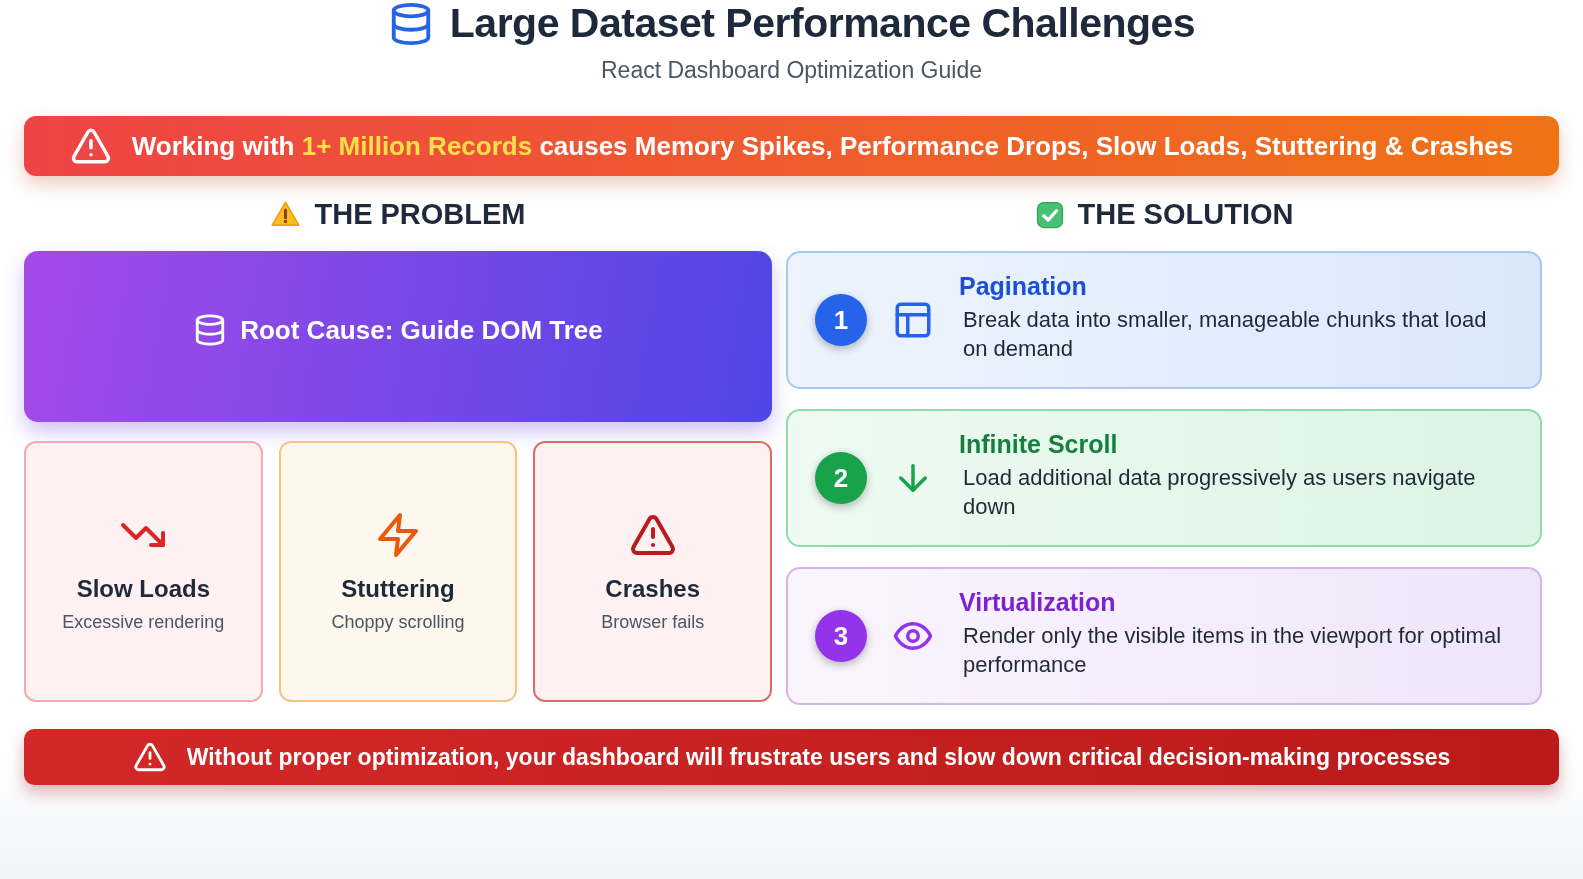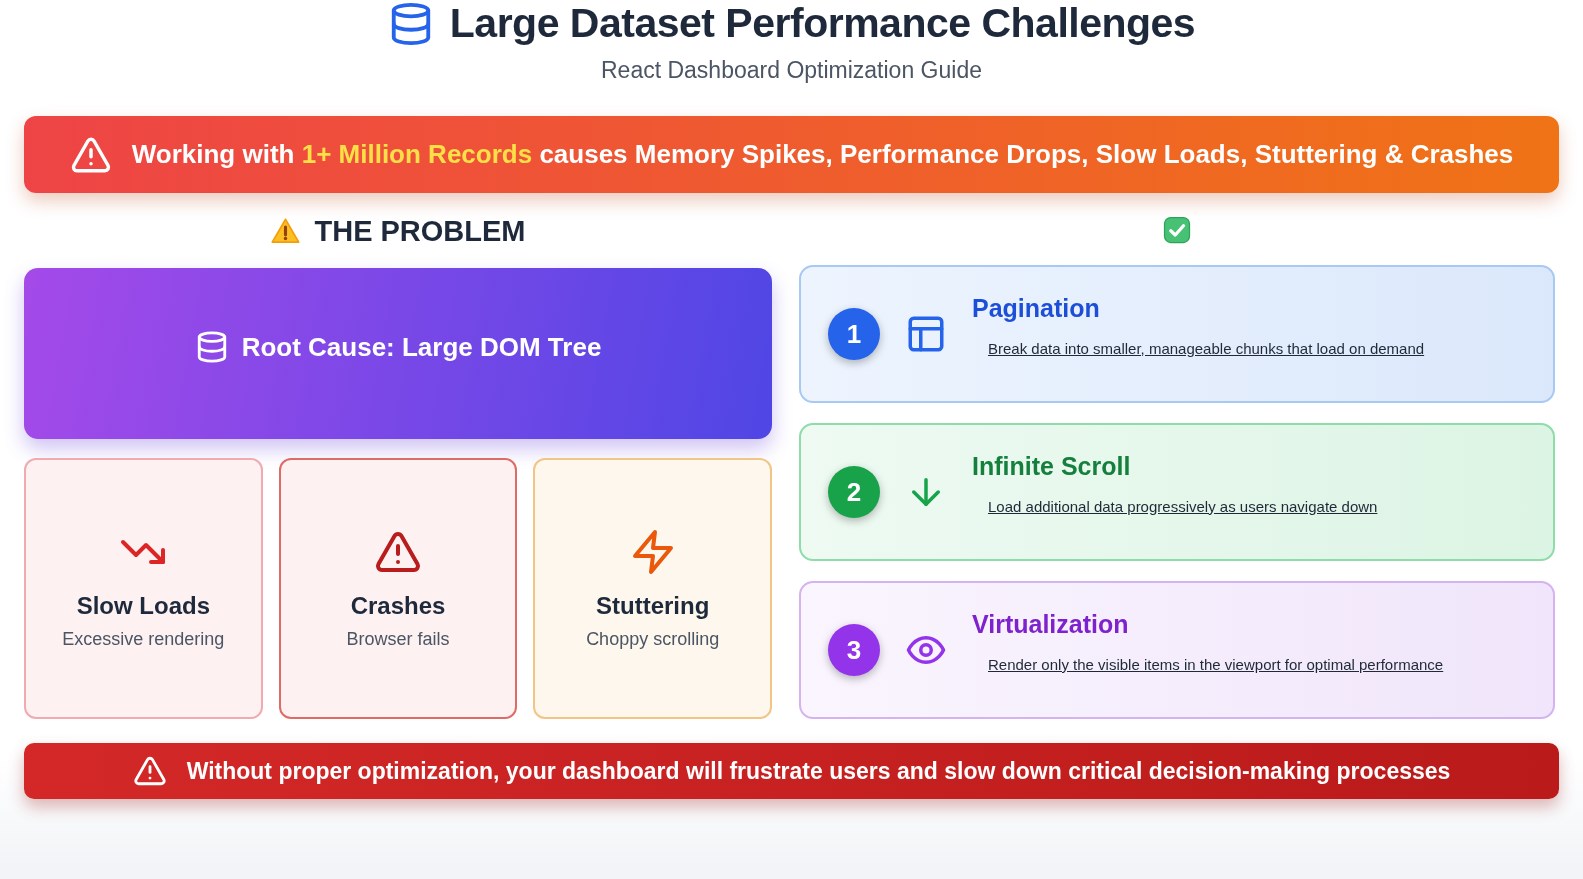--- a/index.html
+++ b/index.html
@@ -11,34 +11,34 @@
     color: #1e293b;
   }
   
   header { text-align: center; }
   .title-row { display: flex; align-items: center; justify-content: center; gap: 16px; }
   .title-row svg { color: #2563eb; }
   h1 { font-size: 41px; font-weight: 800; margin: 0; color: #1e293b; letter-spacing: -0.5px; }
   .subtitle { font-size: 23px; color: #4b5563; margin-top: 10px; }
   
   .banner {
-    margin: 32px 24px 0; height: 77px; border-radius: 12px;
+    margin: 32px 24px 0; height: 60px; border-radius: 12px;
     display: flex; align-items: center; justify-content: center; gap: 20px;
     color: #fff; font-weight: 700; font-size: 26px;
   }
   .warn-banner { background: linear-gradient(90deg, #ee4446, #f07316); box-shadow: 0 8px 18px rgba(190,70,20,.28); }
   .banner .hl { color: #fde047; }
   .banner svg { flex: none; }
   .footer-banner {
     background: linear-gradient(90deg, #d42828, #ba1a1a);
     height: 56px; font-size: 23px; margin-top: 24px; border-radius: 10px;
     box-shadow: 0 8px 16px rgba(150,20,20,.3);
   }
   
-  .columns { display: grid; grid-template-columns: 748px 756px; column-gap: 27px; padding: 0 24px; margin-top: 12px; }
+  .columns { display: grid; grid-template-columns: 748px 756px; column-gap: 14px; padding: 0 24px; margin-top: 12px; }
   .col-heading {
     display: flex; align-items: center; justify-content: center; gap: 13px;
     font-size: 29px; font-weight: 800; color: #1e293b; margin: 10px 0 20px;
   }
   
   .root-cause {
     height: 171px; border-radius: 14px; color: #fff;
     background: linear-gradient(100deg, #a44ae9, #4f46e5);
     box-shadow: 0 10px 20px rgba(100,60,220,.3);
     display: flex; flex-direction: column; justify-content: center; align-items: center;
@@ -68,21 +68,21 @@
     display: flex; align-items: center; gap: 25px; padding: 0 27px;
   }
   .badge {
     width: 52px; height: 52px; border-radius: 50%; flex: none;
     display: flex; align-items: center; justify-content: center;
     color: #fff; font-size: 26px; font-weight: 700;
     box-shadow: 0 3px 8px rgba(0,0,0,.28);
   }
   .sol-icon { flex: none; }
   .sol-title { font-size: 25px; font-weight: 700; margin: 0 0 5px; }
-  .sol-desc { font-size: 15px; color: #1f2937; margin: 16px; line-height: 1.3; text-decoration: underline; }
+  .sol-desc { font-size: 22px; color: #1f2937; margin: 4px; line-height: 1.3; }
   .sol-blue   { background: linear-gradient(90deg, #edf4fe, #dbe8fb); border-color: #a7c9f3; }
   .sol-blue .badge { background: #2563eb; }
   .sol-blue .sol-title { color: #1d4ed8; }
   .sol-blue .sol-icon { color: #2563eb; }
   .sol-green  { background: linear-gradient(90deg, #eefaf2, #dcf4e4); border-color: #8edcaa; }
   .sol-green .badge { background: #18a249; }
   .sol-green .sol-title { color: #15803d; }
   .sol-green .sol-icon { color: #16a34a; }
   .sol-purple { background: linear-gradient(90deg, #faf5fe, #f0e5fa); border-color: #d4b3f0; }
   .sol-purple .badge { background: #9333ea; }
@@ -131,58 +131,59 @@
         <span>THE PROBLEM</span>
       </h2>
 
       <div class="root-cause">
         <div class="rc-title-row">
           <svg width="34" height="34" viewBox="0 0 24 24" fill="none" stroke="#ffffff" stroke-width="2" stroke-linecap="round" stroke-linejoin="round">
               <ellipse cx="12" cy="5" rx="9" ry="3"></ellipse>
               <path d="M3 5v14a9 3 0 0 0 18 0V5"></path>
               <path d="M3 12a9 3 0 0 0 18 0"></path>
             </svg>
-          <h3 class="rc-title">Root Cause: Large DOM Tree</h3>
+          <h3 class="rc-title">Root Cause: Guide DOM Tree</h3>
         </div>
       </div>
 
       <div class="prob-grid">
         <div class="prob-card p1">
           <svg class="prob-icon" width="48" height="48" viewBox="0 0 24 24" fill="none" stroke="currentColor" stroke-width="2" stroke-linecap="round" stroke-linejoin="round">
               <polyline points="22 17 13.5 8.5 8.5 13.5 2 7"></polyline>
               <polyline points="16 17 22 17 22 11"></polyline>
             </svg>
           <div class="prob-title">Slow Loads</div>
           <div class="prob-sub">Excessive rendering</div>
         </div>
+        <div class="prob-card p2">
+          <svg class="prob-icon" width="48" height="48" viewBox="0 0 24 24" fill="none" stroke="currentColor" stroke-width="2" stroke-linecap="round" stroke-linejoin="round">
+              <polygon points="13 2 3 14 12 14 11 22 21 10 12 10 13 2"></polygon>
+            </svg>
+          <div class="prob-title">Stuttering</div>
+          <div class="prob-sub">Choppy scrolling</div>
+        </div>
         <div class="prob-card p3">
           <svg class="prob-icon" width="48" height="48" viewBox="0 0 24 24" fill="none" stroke="currentColor" stroke-width="2" stroke-linecap="round" stroke-linejoin="round">
               <path d="m21.73 18-8-14a2 2 0 0 0-3.48 0l-8 14A2 2 0 0 0 4 21h16a2 2 0 0 0 1.73-3Z"></path>
               <path d="M12 9v4"></path>
               <path d="M12 17h.01"></path>
             </svg>
           <div class="prob-title">Crashes</div>
           <div class="prob-sub">Browser fails</div>
-        </div>
-        <div class="prob-card p2">
-          <svg class="prob-icon" width="48" height="48" viewBox="0 0 24 24" fill="none" stroke="currentColor" stroke-width="2" stroke-linecap="round" stroke-linejoin="round">
-              <polygon points="13 2 3 14 12 14 11 22 21 10 12 10 13 2"></polygon>
-            </svg>
-          <div class="prob-title">Stuttering</div>
-          <div class="prob-sub">Choppy scrolling</div>
         </div>
       </div>
     </section>
 
     <section class="col">
       <h2 class="col-heading">
         <svg width="30" height="30" viewBox="0 0 24 24">
             <rect x="2" y="2" width="20" height="20" rx="5" fill="#47c173" stroke="#2fa35c" stroke-width="1"></rect>
             <polyline points="7 12.6 10.6 16 17.2 8.6" fill="none" stroke="#ffffff" stroke-width="2.6" stroke-linecap="round" stroke-linejoin="round"></polyline>
           </svg>
+        <span>THE SOLUTION</span>
       </h2>
 
       <div class="sol-stack">
         <div class="sol-card sol-blue">
           <div class="badge">1</div>
           <svg class="sol-icon" width="42" height="42" viewBox="0 0 24 24" fill="none" stroke="currentColor" stroke-width="2" stroke-linecap="round" stroke-linejoin="round">
               <rect width="18" height="18" x="3" y="3" rx="2"></rect>
               <path d="M3 9h18"></path>
               <path d="M9 21V9"></path>
             </svg>

